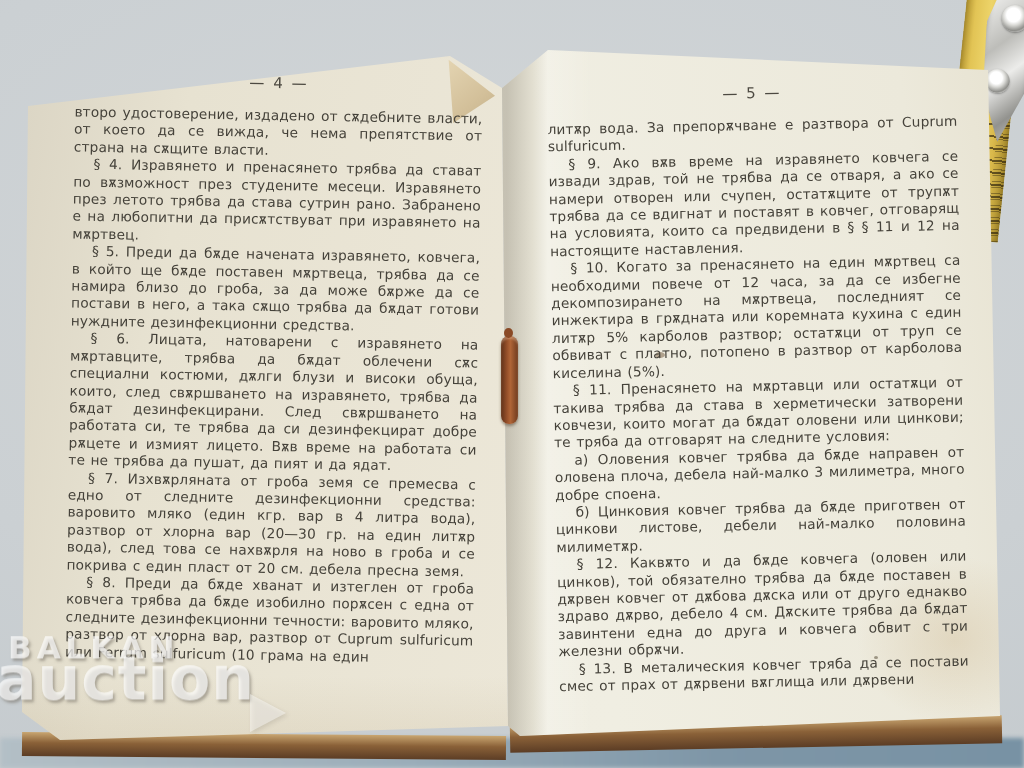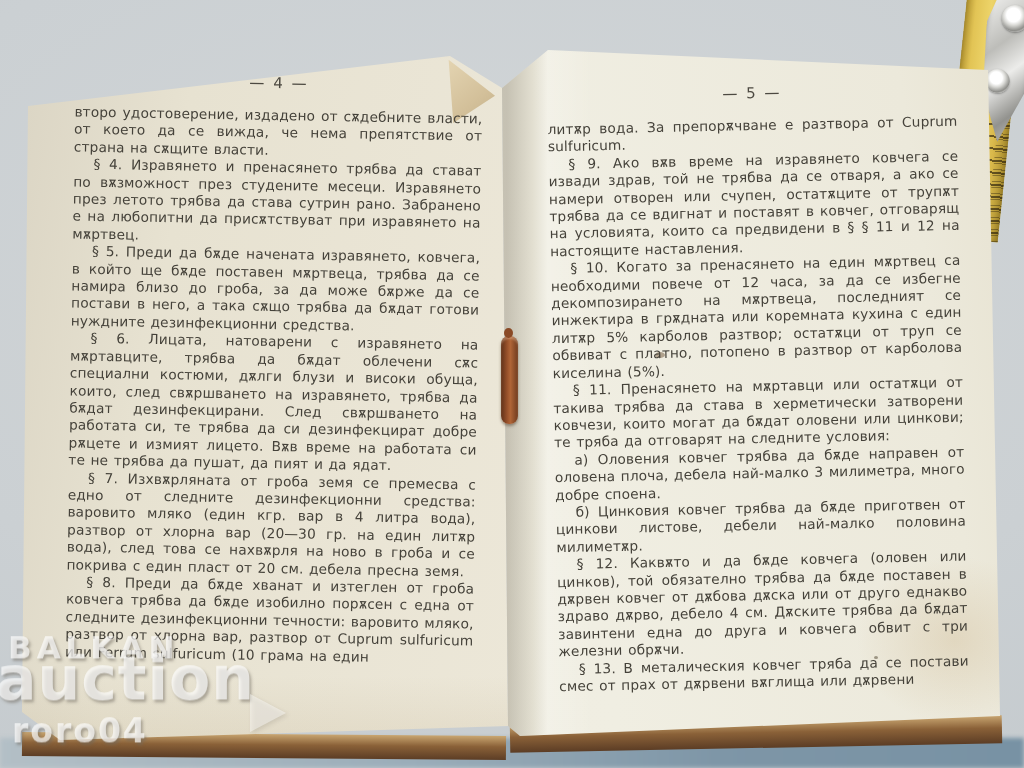--- a/index.html
+++ b/index.html
@@ -135,15 +135,14 @@
         <p class="para indent">а) Оловения ковчег трябва да бѫде направен от оловена плоча, дебела най-малко 3 милиметра, много добре споена.</p>
         <p class="para indent">б) Цинковия ковчег трябва да бѫде приготвен от цинкови листове, дебели най-малко половина милиметѫр.</p>
         <p class="para indent">§ 12. Каквѫто и да бѫде ковчега (оловен или цинков), той обязателно трябва да бѫде поставен в дѫрвен ковчег от дѫбова дѫска или от друго еднакво здраво дѫрво, дебело 4 см. Дѫските трябва да бѫдат завинтени една до друга и ковчега обвит с три железни обрѫчи.</p>
         <p class="para indent">§ 13. В металическия ковчег тряба да се постави смес от прах от дѫрвени вѫглища или дѫрвени</p>
       </div>
   </div>
 
   <div class="wm balkan">BALKAN</div>
   <div class="wm auction">auction</div>
   <div class="wm-triangle"></div>
-  <div class="wm roro">roro04</div>
 
 </div>
 
 </body></html>

